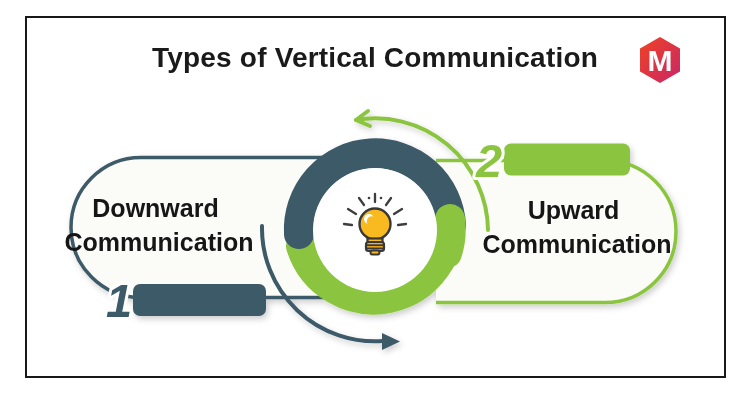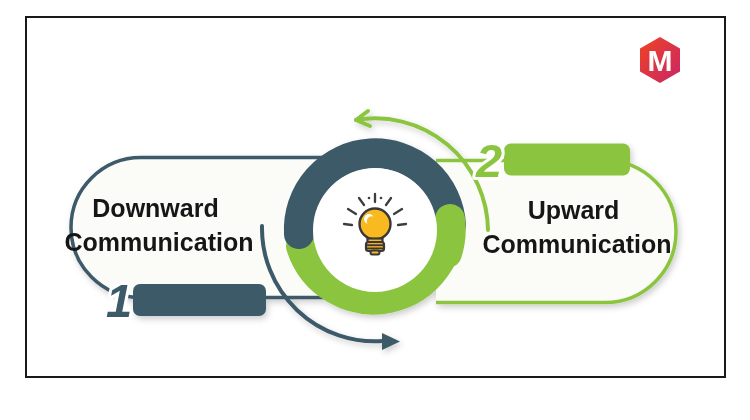--- a/index.html
+++ b/index.html
@@ -20,20 +20,21 @@
   .numeral{font-size:47px;font-weight:bold;font-style:italic;
     paint-order:stroke;stroke:#ffffff;stroke-width:6px;stroke-linejoin:round;}
 </style>
 </head>
 <body>
 
 <div class="canvas">
 
   <div class="frame"></div>
 
+  <div class="title">Types of Vertical Communication</div>
 
   <svg class="diagram" width="750" height="420" viewBox="0 0 750 420">
     <defs>
       <linearGradient id="logoGrad" x1="0" y1="0" x2="1" y2="1">
         <stop offset="0" stop-color="#ef4323"></stop>
         <stop offset="1" stop-color="#c92667"></stop>
       </linearGradient>
       <filter id="soft" x="-20%" y="-20%" width="140%" height="140%">
         <feDropShadow dx="2" dy="3" stdDeviation="3" flood-color="#000000" flood-opacity="0.2"></feDropShadow>
       </filter>

